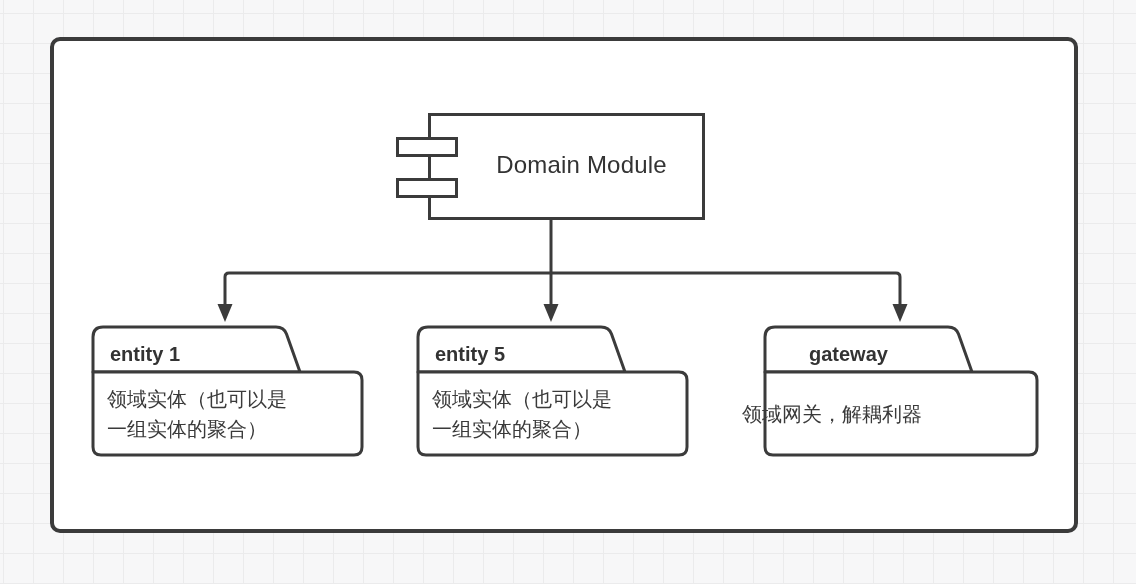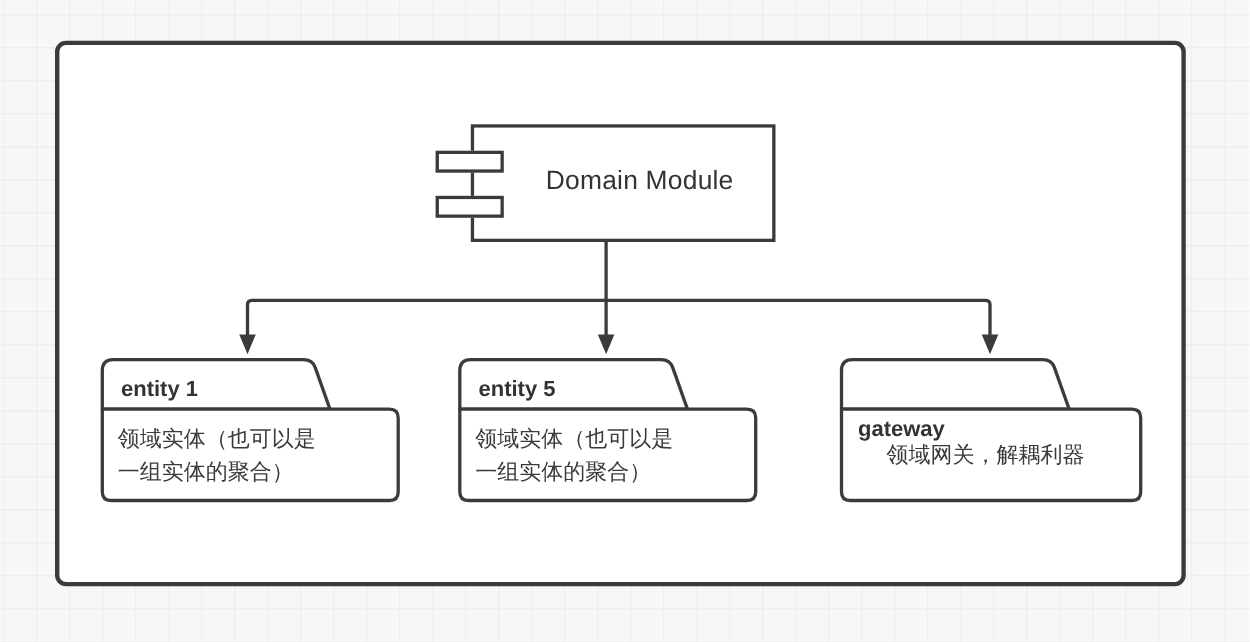--- a/index.html
+++ b/index.html
@@ -75,24 +75,24 @@
     z-index: 4;
   }
   .body-text {
     top: 372px; height: 83px;
     display: flex; flex-direction: column; justify-content: center;
     font-size: 20px; line-height: 30px; color: #3a3a3a;
     z-index: 4;
   }
   .lbl-1 { left: 110px; }
   .lbl-2 { left: 435px; }
-  .lbl-3 { left: 780px; margin-top: 36px; }
+  .lbl-3 { left: 809px; }
   .txt-1 { left: 107px; width: 250px; }
   .txt-2 { left: 432px; width: 250px; }
-  .txt-3 { left: 806px; width: 247px; }
+  .txt-3 { left: 742px; width: 247px; }
 </style>
 </head>
 <body>
 
 <div>
 
   <div class="abs frame"></div>
 
   <svg class="abs layer" viewBox="0 0 1136 584" xmlns="http://www.w3.org/2000/svg">
 

